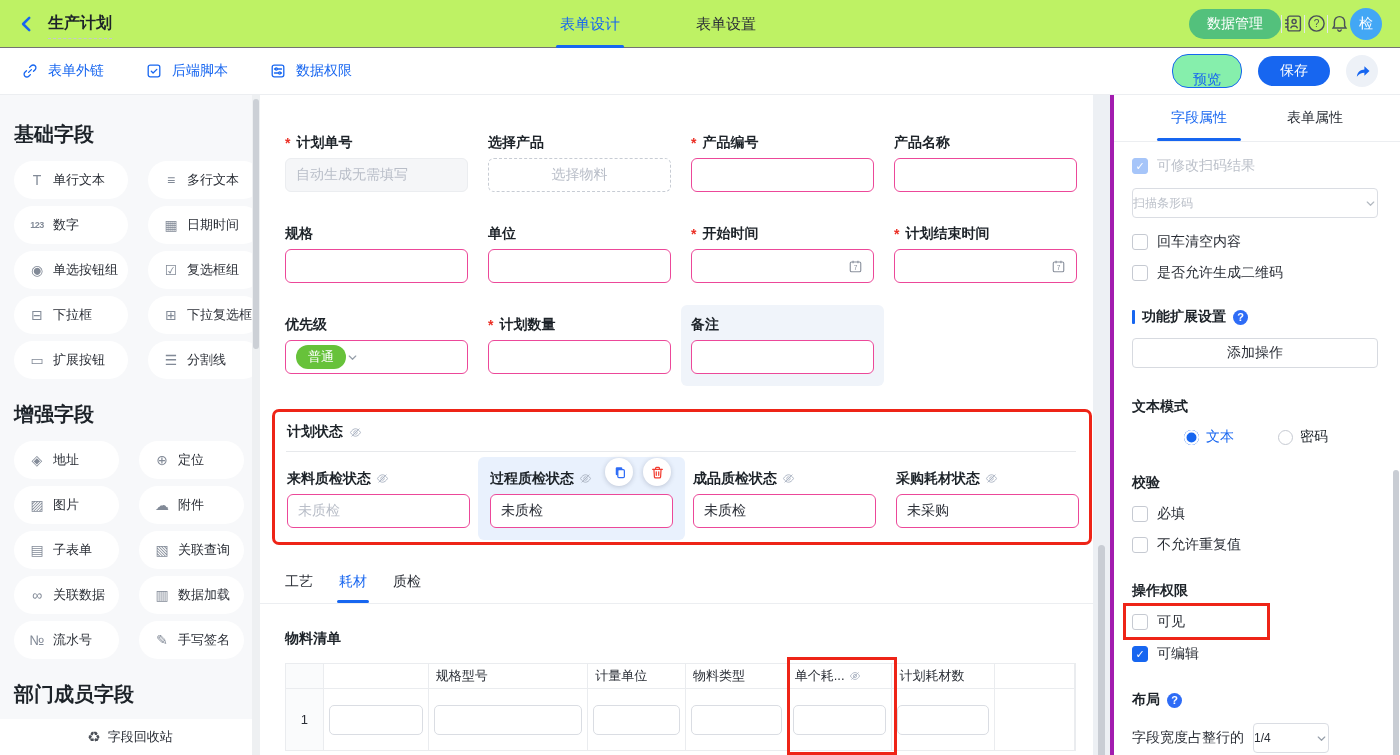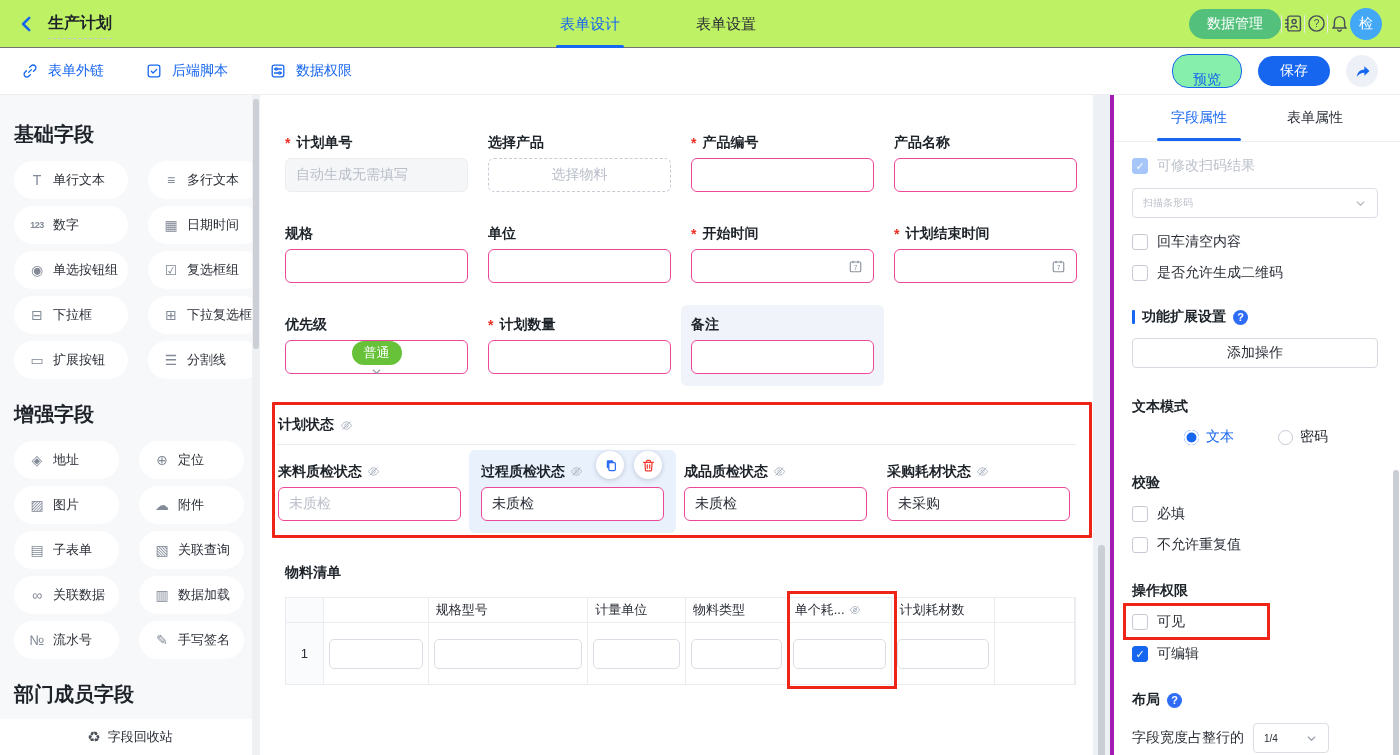--- a/index.html
+++ b/index.html
@@ -51,27 +51,27 @@
 
   .fgrid { display:grid; grid-template-columns:repeat(4,183px); column-gap:20px; }
   .frow { margin-bottom:32px; }
   .flabel { font-size:14px; font-weight:700; height:19px; margin-bottom:6px; display:flex; align-items:center; gap:5px; white-space:nowrap; }
   .req { color:#eb2f25; margin-right:1px; font-weight:700; }
   .inp { height:34px; border:1px solid #ec4899; border-radius:6px; background:#fff; display:flex; align-items:center; padding:0 10px; font-size:14px; color:#2a2e36; }
   .inp.ph { color:#b9bec8; }
   .inp.disabled { background:#f5f6f8; border-color:#ebedf0; color:#b9bec8; }
   .inp.dashed { border:1px dashed #c7ccd4; justify-content:center; color:#b9bec8; cursor:pointer; }
   .inp.date { justify-content:space-between; cursor:pointer; }
-  .inp.select { justify-content:flex-start; cursor:pointer;flex-direction:column; }
+  .inp.select { justify-content:flex-start; cursor:pointer; }
   .tag-green { background:#67c23a; color:#fff; font-size:13px; border-radius:13px; padding:3px 12px; }
   .cell-hl { background:#f0f4fa; border-radius:6px; padding:10px 10px 12px; margin:-10px -10px -12px; }
   .eye { color:#aeb6c4; flex-shrink:0; display:inline-flex; }
 
   
-  .status-sec { border:3px solid #ee2417; border-radius:1px; margin:28px -14px 0 -13px; padding:11px 14px 14px 3px; }
+  .status-sec { border:3px solid #ee2417; border-radius:7px; margin:35px -14px 0 -13px; padding:11px 14px 14px 12px; }
   .status-title { font-size:14px; font-weight:700; display:flex; align-items:center; gap:6px; }
   .status-div { height:1px; background:#e7e9ec; margin:10px -1px 0; }
   .status-fields { margin-top:17px; }
   .scell { position:relative; }
   .scell.sel { background:#e9f1fd; border-radius:6px; padding:12px; margin:-12px; z-index:1; }
   .acticons { position:absolute; top:1px; right:14px; display:flex; gap:10px; z-index:2; }
   .circlebtn { width:28px; height:28px; border-radius:50%; background:#fff; box-shadow:0 1px 5px rgba(30,40,70,.22); display:flex; align-items:center; justify-content:center; cursor:pointer; }
 
   
   .subtabs-wrap { margin:28px -15px 0 -25px; padding:0 15px 0 25px; border-bottom:1px solid #eceef1; }
@@ -97,21 +97,21 @@
   .ptab { display:flex; align-items:center; font-size:14px; color:#2a2e36; position:relative; cursor:pointer; }
   .ptab.active { color:#1766f0; }
   .ptab.active::after { content:""; position:absolute; left:-14px; right:-14px; bottom:0; height:3px; background:#1766f0; border-radius:2px; }
   .pp { padding:0 22px 0 18px; }
   .cbrow { display:flex; align-items:center; gap:9px; font-size:14px; color:#2a2e36; }
   .cb { width:16px; height:16px; border:1px solid #c6cad2; border-radius:3px; background:#fff; flex-shrink:0; display:flex; align-items:center; justify-content:center; cursor:pointer; }
   .cb.checked { background:#1766f0; border-color:#1766f0; }
   .cb.dis { background:#a6c5f9; border-color:#a6c5f9; cursor:default; }
   .cb.checked::after, .cb.dis::after { content:"✓"; color:#fff; font-size:11px; font-weight:700; }
   .muted { color:#bcc1ca; }
-  .psel { height:30px; border:1px solid #dadde3; border-radius:4px; display:flex; align-items:center; justify-content:space-between; padding:0 10px; font-size:10px; cursor:pointer; }
+  .psel { height:30px; border:1px solid #dadde3; border-radius:4px; display:flex; align-items:center; justify-content:space-between; padding:0 0; font-size:12px; cursor:pointer; }
   .ptitle { font-size:14px; font-weight:700; display:flex; align-items:center; gap:7px; }
   .bluebar { width:3px; height:14px; background:#1766f0; border-radius:1px; display:inline-block; }
   .qmark { width:15px; height:15px; border-radius:50%; background:#2e6cf6; color:#fff; font-size:11px; font-weight:700; display:inline-flex; align-items:center; justify-content:center; }
   .btn-block { height:30px; width:100%; background:#fff; border:1px solid #d7dae0; border-radius:4px; font-size:14px; color:#2a2e36; cursor:pointer; }
   .radiorow { display:flex; align-items:center; gap:44px; padding-left:52px; }
   .ropt { display:flex; align-items:center; gap:7px; font-size:14px; cursor:pointer; }
   .radio { width:15px; height:15px; border-radius:50%; border:1px solid #c6cad2; background:#fff; }
   .radio.on { border:none; background:#1766f0; box-shadow:inset 0 0 0 2.5px #fff, inset 0 0 0 5px #1766f0; }
   .ropt.on span.rlab { color:#1766f0; }
   .visrow { position:relative; }
@@ -526,20 +526,27 @@
                       <circle cx="8" cy="8" r="2.1"></circle>
                       <line x1="3.2" y1="12.8" x2="12.8" y2="3.2"></line>
                     </svg>
                   </span>
                 </div>
               <div class="inp">未采购</div>
             </div>
           </div>
         </div>
 
+        <div class="subtabs-wrap">
+          <div class="subtabs">
+            <span class="stab">工艺</span>
+            <span class="stab active">耗材</span>
+            <span class="stab">质检</span>
+          </div>
+        </div>
 
         <div class="tbl-title">物料清单</div>
         <div class="tbl">
           <div class="col rownum" style="width:38px;">
             <div class="th"></div>
             <div class="td">1</div>
           </div>
           <div class="col" style="width:105px;">
             <div class="th"></div>
             <div class="td">

